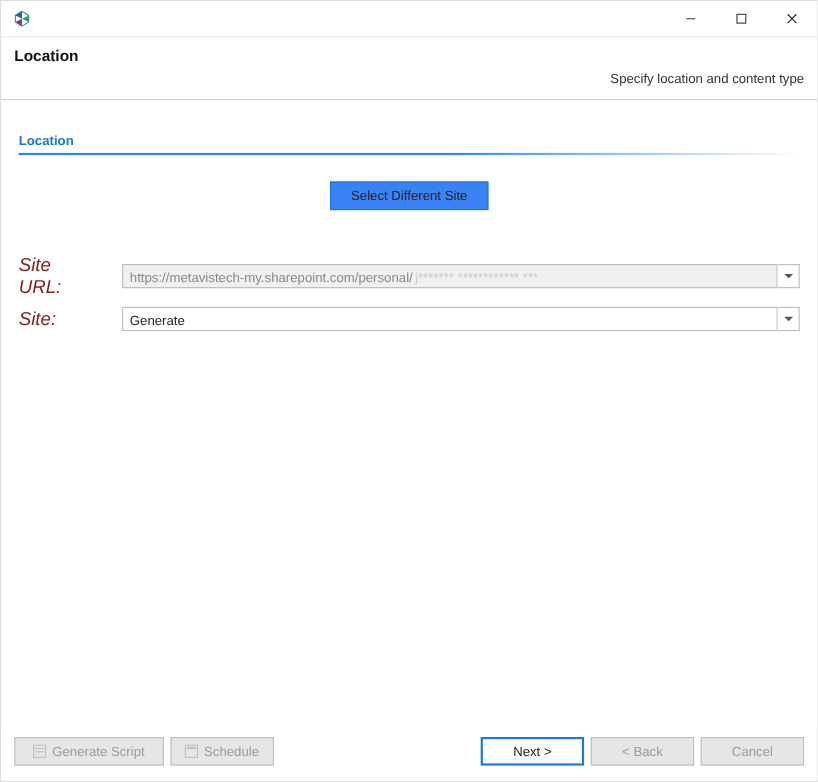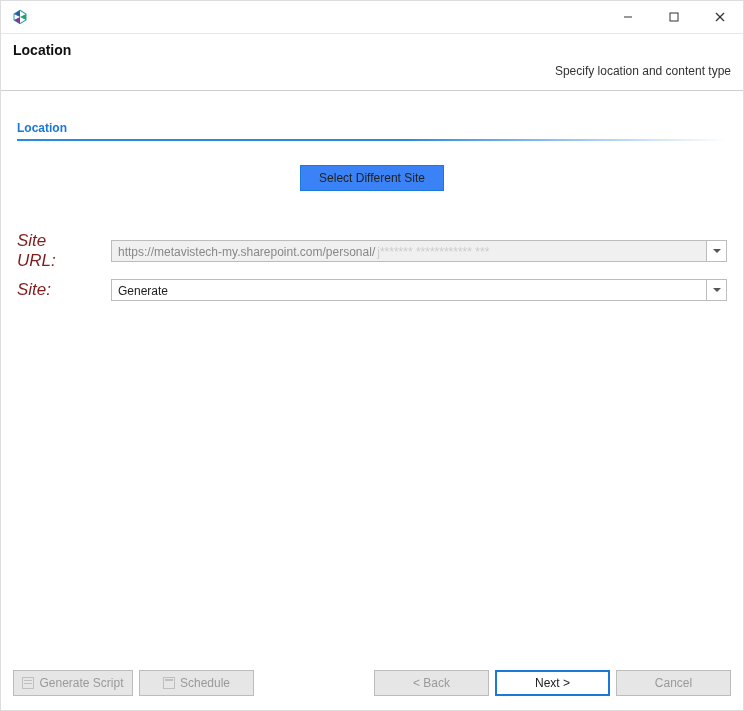--- a/index.html
+++ b/index.html
@@ -141,21 +141,21 @@
       gap: 6px;
       background: #fff;
     }
     .footer-spacer { flex: 1; }
     .btn {
       border: 1px solid #bcbcbc;
       background: #e6e6e6;
       color: #222;
       padding: 4px 0;
       font-size: 12px;
-      width: 115px;
+      width: 94px;
       height: 26px;
       text-align: center;
       cursor: pointer;
       display: inline-flex;
       align-items: center;
       justify-content: center;
       gap: 5px;
     }
     .btn.disabled {
       color: #9a9a9a;
@@ -189,21 +189,21 @@
       content: "";
       position: absolute; inset: 0;
       border: 1px solid #999;
     }
     .ico-schedule::after {
       content: "";
       position: absolute;
       top: 2px; left: 2px; right: 2px;
       height: 2px; background: #999;
     }
-    .btn-wide { width: 120px; }
+    .btn-wide { width: 136px; }
   </style>
 </head>
 <body>
 
 <div class="titlebar">
   <span class="app-icon">
     <svg viewBox="0 0 24 24" width="18" height="18">
       <path d="M12 3 L20 8 L20 16 L12 21 L4 16 L4 8 Z" fill="none" stroke="#2aa0a8" stroke-width="1.4"></path>
       <path d="M12 3 L12 12 L4 8 Z" fill="#2b5ea8"></path>
       <path d="M12 12 L20 8 L20 16 Z" fill="#2aa06a"></path>
@@ -268,16 +268,16 @@
 <div class="footer">
   <button class="btn btn-wide disabled">
     <span class="ico ico-script"></span>
     <span>Generate Script</span>
   </button>
   <button class="btn disabled">
     <span class="ico ico-schedule"></span>
     <span>Schedule</span>
   </button>
   <span class="footer-spacer"></span>
+  <button class="btn primary">Next &gt;</button>
   <button class="btn disabled">&lt; Back</button>
-  <button class="btn primary">Next &gt;</button>
   <button class="btn disabled">Cancel</button>
 </div>
 
 </body></html>

